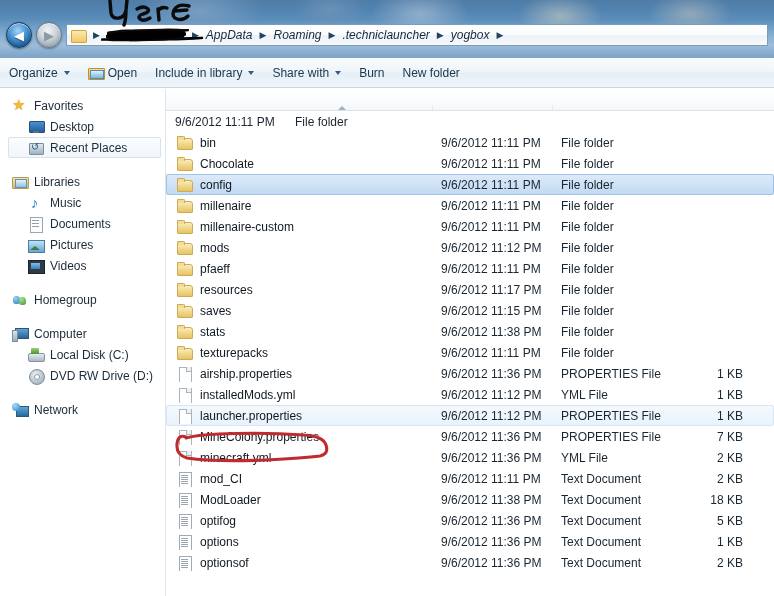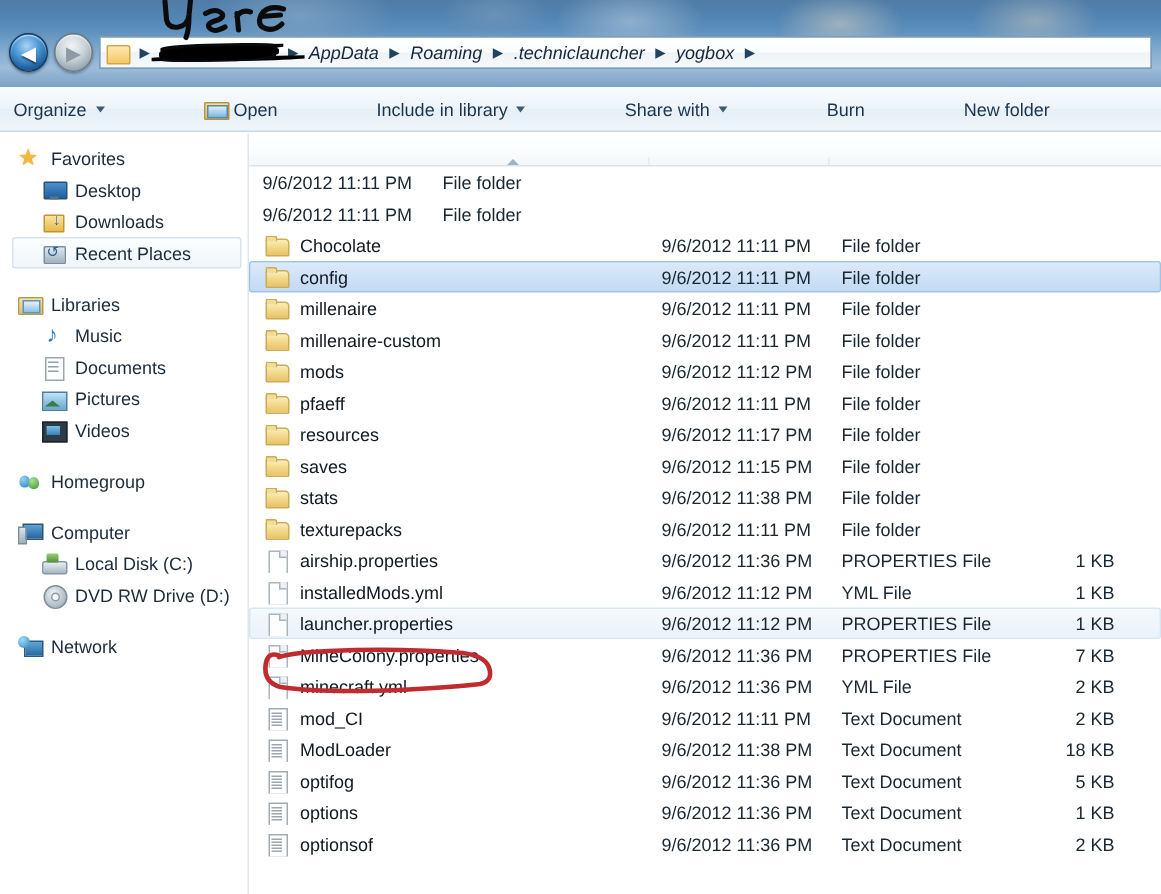--- a/index.html
+++ b/index.html
@@ -107,21 +107,21 @@
     position: absolute; left: 104px; top: -2px;
     width: 96px; height: 30px;
     pointer-events: none;
   }
 
   
   .toolbar {
     position: absolute; left: 0; top: 58px; width: 774px; height: 30px;
     background: linear-gradient(180deg, #f7fbfd 0%, #eef5fa 48%, #e6eff7 52%, #eef5fa 100%);
     border-bottom: 1px solid #c5d6e4;
-    display: flex; align-items: center; gap: 48px;
+    display: flex; align-items: center;
   }
   .tbitem {
     display: flex; align-items: center; gap: 4px;
     height: 22px; padding: 0 9px;
     font-size: 12px; color: #19344b; white-space: nowrap;
   }
   .tbcaret {
     width: 0; height: 0; margin-left: 2px;
     border-left: 3.5px solid transparent; border-right: 3.5px solid transparent;
     border-top: 4px solid #3c5a73;
@@ -431,24 +431,20 @@
 
 <div class="sidebar" id="sidebar">
     <div class="nav-row">
       <span class="navico ico-star"></span>
       <span>Favorites</span>
     </div>
     <div class="nav-row child">
       <span class="navico ico-desktop"></span>
       <span>Desktop</span>
     </div>
-    <div class="nav-row child">
-      <span class="navico ico-downloads"></span>
-      <span>Downloads</span>
-    </div>
     <div class="nav-row child hovered">
       <span class="navico ico-recent"></span>
       <span>Recent Places</span>
     </div>
     <div class="nav-gap"></div>
     <div class="nav-row">
       <span class="navico ico-libraries"></span>
       <span>Libraries</span>
     </div>
     <div class="nav-row child">
@@ -501,20 +497,24 @@
     <div class="colcell c-type">Type</div>
     <div class="colcell c-size">Size</div>
   </div>
   <div class="rows" id="rows">
       <div class="frow">
         <div class="cell date">9/6/2012 11:11 PM</div>
         <div class="cell type">File folder</div>
         <div class="cell size"></div>
       </div>
       <div class="frow">
+        <div class="cell name">
+          <span class="ficon folder"></span>
+          <span>bin</span>
+        </div>
         <div class="cell date">9/6/2012 11:11 PM</div>
         <div class="cell type">File folder</div>
         <div class="cell size"></div>
       </div>
       <div class="frow">
         <div class="cell name">
           <span class="ficon folder"></span>
           <span>Chocolate</span>
         </div>
         <div class="cell date">9/6/2012 11:11 PM</div>

